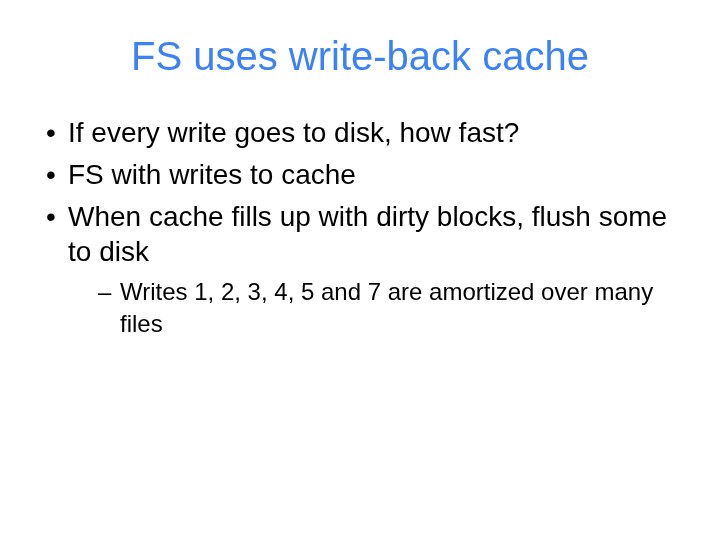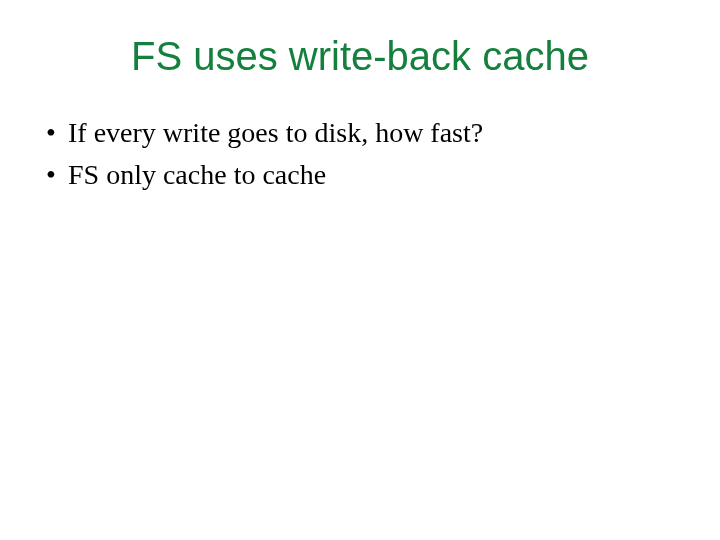--- a/index.html
+++ b/index.html
@@ -14,36 +14,35 @@
   .slide {
     box-sizing: border-box;
     width: 720px;
     height: 540px;
     padding: 30px 40px 40px 40px;
   }
   .title {
     text-align: center;
     font-size: 40px;
     font-weight: normal;
-    color: #15803d;
+    color: #3b82f6;
     margin: 4px 0 36px 0;
     letter-spacing: 0px;
   }
   ul.top {
     list-style: none;
     margin: 0;
     padding: 0;
   }
   ul.top > li {
     position: relative;
     padding-left: 28px;
     font-size: 28px;
     line-height: 1.28;
     margin-bottom: 6px;
-    font-family: Liberation Serif, serif;
   }
   ul.top > li::before {
     content: "•";
     position: absolute;
     left: 6px;
     top: 0;
     font-size: 28px;
   }
   ul.sub {
     list-style: none;
@@ -69,16 +68,24 @@
 <body>
 
 <div class="slide">
   <div class="title">FS uses write-back cache</div>
 
   <ul class="top">
     <li>
       <span>If every write goes to disk, how fast?</span>
     </li>
     <li>
-      <span>FS only cache to cache</span>
+      <span>FS with writes to cache</span>
+    </li>
+    <li>
+      <span>When cache fills up with dirty blocks, flush some to disk</span>
+      <ul class="sub">
+        <li>
+          <span>Writes 1, 2, 3, 4, 5 and 7 are amortized over many files</span>
+        </li>
+      </ul>
     </li>
   </ul>
 </div>
 
 </body></html>

